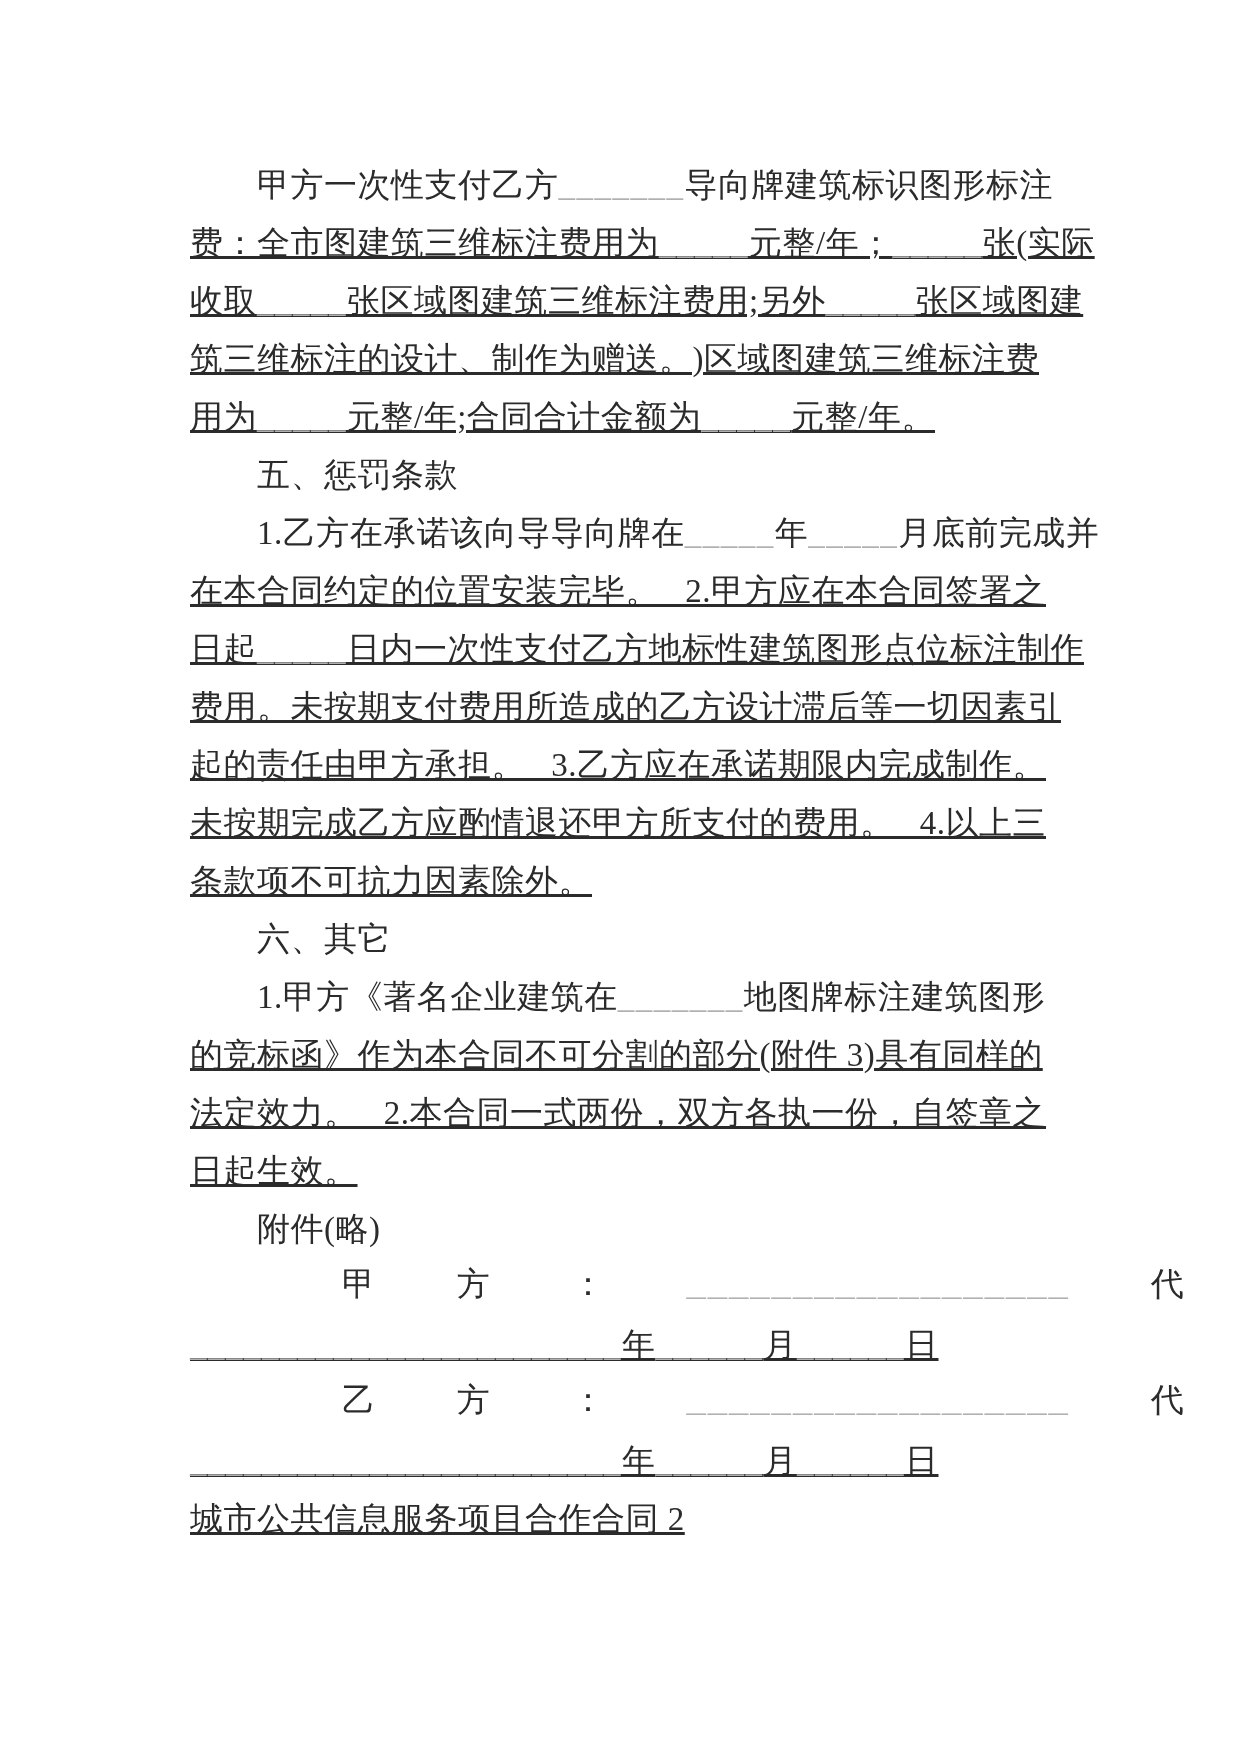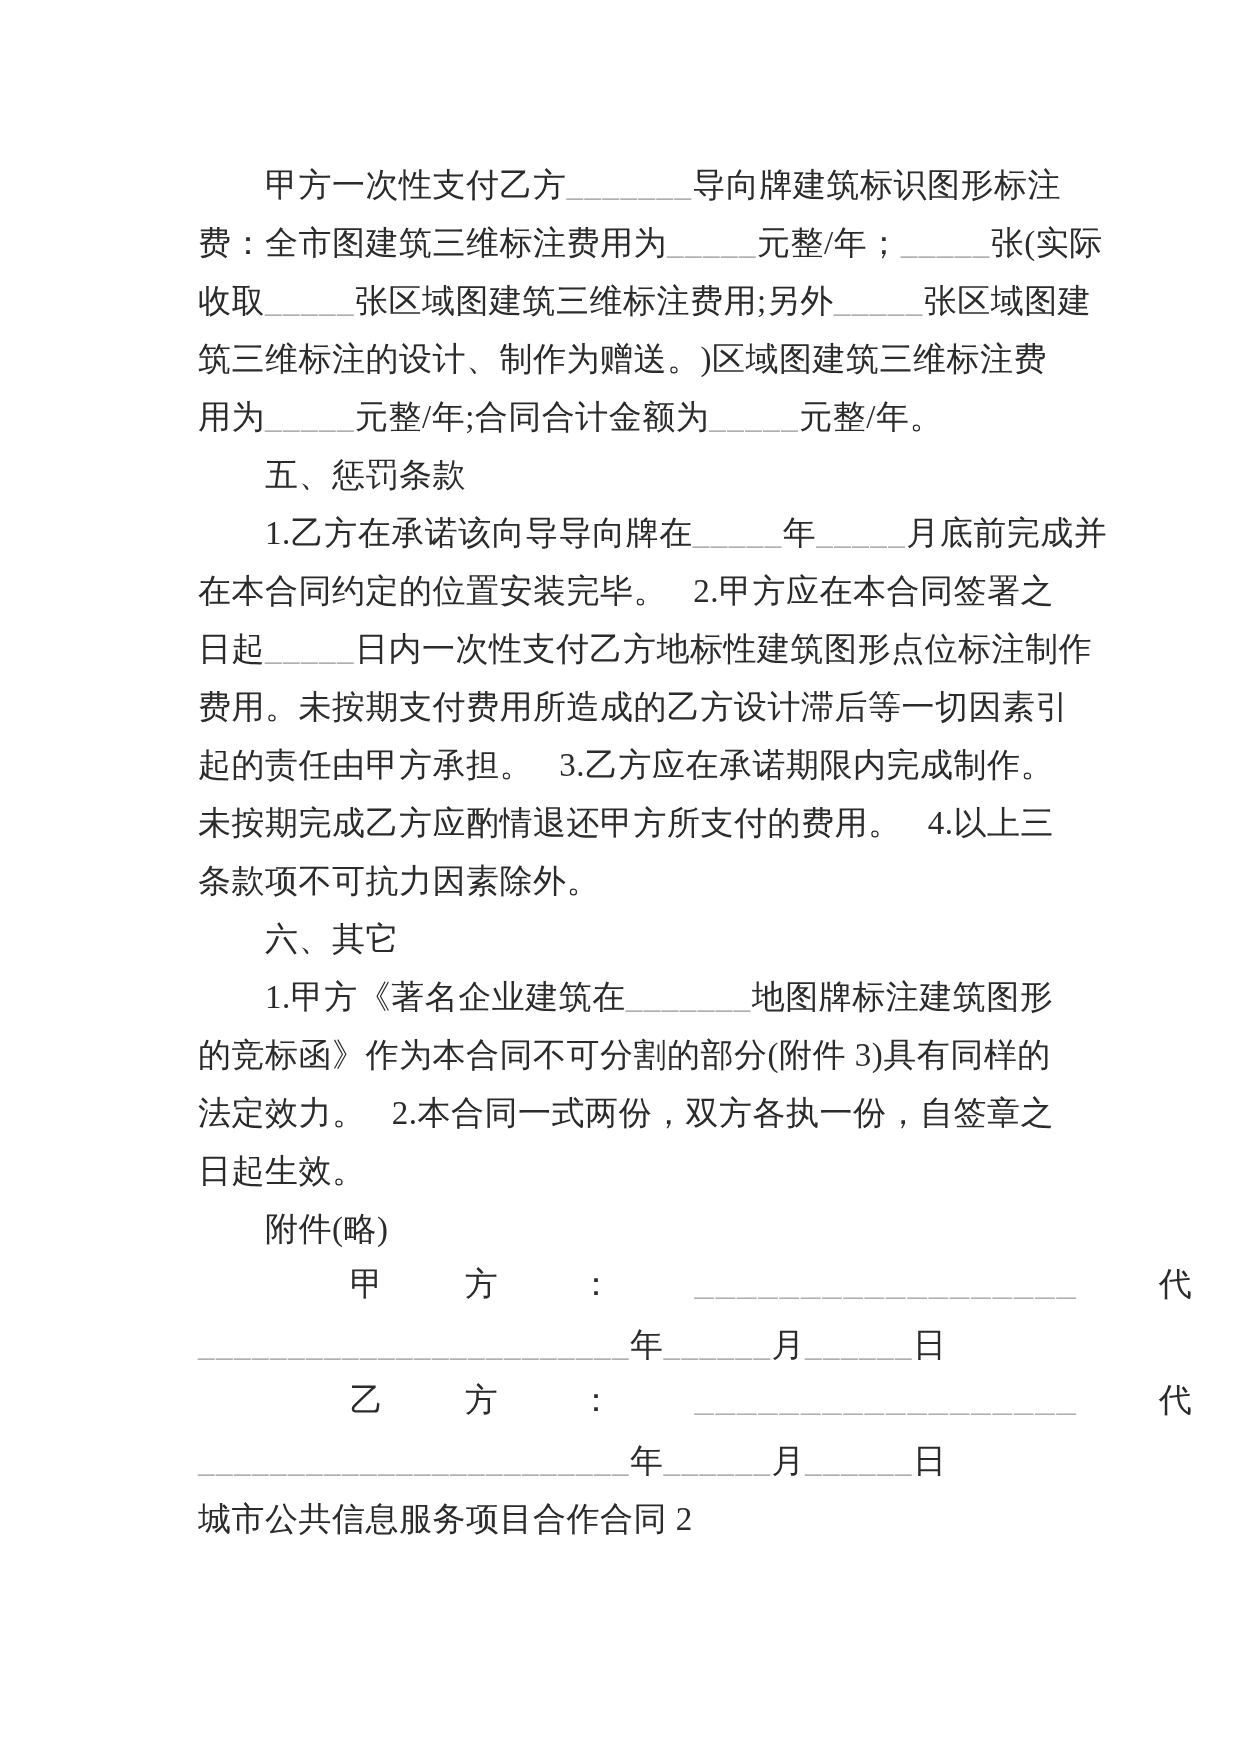--- a/index.html
+++ b/index.html
@@ -11,34 +11,34 @@
   .page{
     position:relative;
     width:1241px;
     height:1754px;
     margin:0 auto;
     background:var(--bg);
     overflow:hidden;
   }
   .text-block{
     position:absolute;
-    left:198px;
+    left:190px;
     top:156px;
     width:900px;
     font-family:"Liberation Serif","DejaVu Serif",serif;
     font-size:33px;
     line-height:58px;
     letter-spacing:0.5px;
     color:var(--text);
     white-space:pre;
   }
   .line{white-space:pre;}
   .line.para{padding-left:67px;}
   .line.sign{padding-left:152px;font-family:Liberation Mono, monospace;}
-  .line.flush,.line.footer{padding-left:0;}
+  .line.flush,.line.footer{padding-left:0;text-decoration:underline;}
   .blank{
     color:var(--blank);
     letter-spacing:1.5px;
   }
 </style>
 </head>
 <body>
 
 <div class="page">
   <div class="text-block"><div class="line para"><span class="text-run">甲方一次性支付乙方</span><span class="blank">_______</span><span class="text-run">导向牌建筑标识图形标注</span></div><div class="line flush"><span class="text-run">费：全市图建筑三维标注费用为</span><span class="blank">_____</span><span class="text-run">元整/年；</span><span class="blank">_____</span><span class="text-run">张(实际</span></div><div class="line flush"><span class="text-run">收取</span><span class="blank">_____</span><span class="text-run">张区域图建筑三维标注费用;另外</span><span class="blank">_____</span><span class="text-run">张区域图建</span></div><div class="line flush"><span class="text-run">筑三维标注的设计、制作为赠送。)区域图建筑三维标注费</span></div><div class="line flush"><span class="text-run">用为</span><span class="blank">_____</span><span class="text-run">元整/年;合同合计金额为</span><span class="blank">_____</span><span class="text-run">元整/年。</span></div><div class="line para"><span class="text-run">五、惩罚条款</span></div><div class="line para"><span class="text-run">1.乙方在承诺该向导导向牌在</span><span class="blank">_____</span><span class="text-run">年</span><span class="blank">_____</span><span class="text-run">月底前完成并</span></div><div class="line flush"><span class="text-run">在本合同约定的位置安装完毕。   2.甲方应在本合同签署之</span></div><div class="line flush"><span class="text-run">日起</span><span class="blank">_____</span><span class="text-run">日内一次性支付乙方地标性建筑图形点位标注制作</span></div><div class="line flush"><span class="text-run">费用。未按期支付费用所造成的乙方设计滞后等一切因素引</span></div><div class="line flush"><span class="text-run">起的责任由甲方承担。   3.乙方应在承诺期限内完成制作。</span></div><div class="line flush"><span class="text-run">未按期完成乙方应酌情退还甲方所支付的费用。   4.以上三</span></div><div class="line flush"><span class="text-run">条款项不可抗力因素除外。</span></div><div class="line para"><span class="text-run">六、其它</span></div><div class="line para"><span class="text-run">1.甲方《著名企业建筑在</span><span class="blank">_______</span><span class="text-run">地图牌标注建筑图形</span></div><div class="line flush"><span class="text-run">的竞标函》作为本合同不可分割的部分(附件 3)具有同样的</span></div><div class="line flush"><span class="text-run">法定效力。   2.本合同一式两份，双方各执一份，自签章之</span></div><div class="line flush"><span class="text-run">日起生效。</span></div><div class="line para"><span class="text-run">附件(略)</span></div><div class="line sign"><span class="text-run">甲    方    ：    </span><span class="blank">__________________</span><span class="text-run">    代    表    ：</span></div><div class="line flush"><span class="blank">________________________</span><span class="text-run">年</span><span class="blank">______</span><span class="text-run">月</span><span class="blank">______</span><span class="text-run">日</span></div><div class="line sign"><span class="text-run">乙    方    ：    </span><span class="blank">__________________</span><span class="text-run">    代    表    ：</span></div><div class="line flush"><span class="blank">________________________</span><span class="text-run">年</span><span class="blank">______</span><span class="text-run">月</span><span class="blank">______</span><span class="text-run">日</span></div><div class="line footer"><span class="text-run">城市公共信息服务项目合作合同 2</span></div></div>

